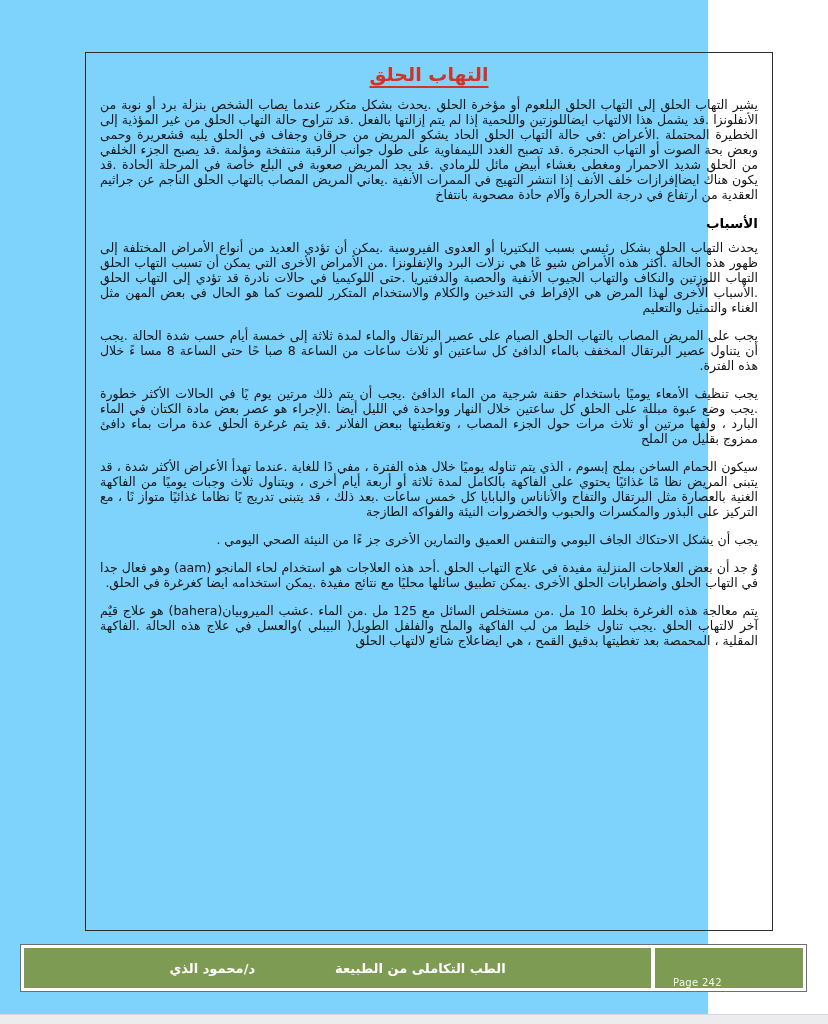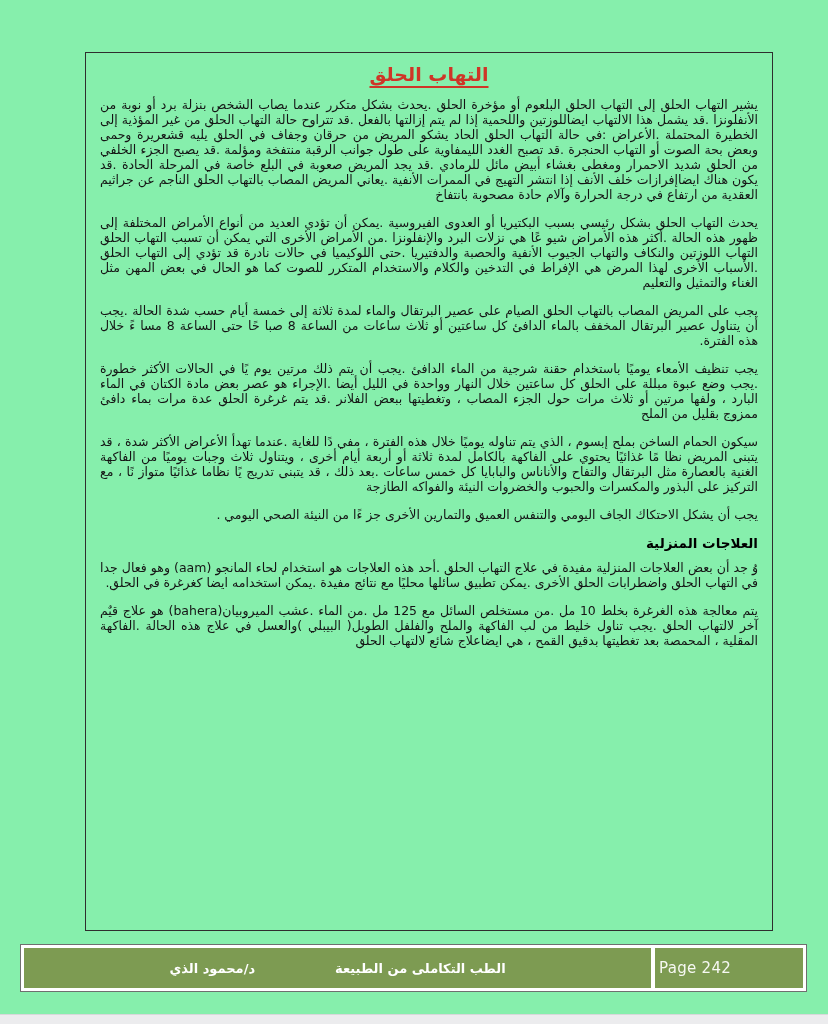--- a/index.html
+++ b/index.html
@@ -6,23 +6,23 @@
     margin: 0;
     padding: 0;
     width: 828px;
     height: 1024px;
     background: #ffffff;
     font-family: "DejaVu Sans", sans-serif;
     overflow: hidden;
   }
   .page {
     position: relative;
-    width: 828px;
+    width: 708px;
     height: 1024px;
-    background: #86efac;
+    background: #7dd3fc;
   }
   .content-box {
     position: absolute;
     left: 85px;
     top: 52px;
     width: 688px;
     height: 879px;
     box-sizing: border-box;
     border: 1px solid #2e2e2e;
     padding: 8px 14px 0 14px;
@@ -83,24 +83,24 @@
     gap: 80px;
     color: #ffffff;
     font-size: 13px;
     font-weight: bold;
     letter-spacing: 2.5px;
   }
   .footer-page-cell {
     width: 148px;
     box-sizing: border-box;
     display: flex;
-    align-items: center;
-    padding-left: 4px;
+    align-items: flex-end;
+    padding-left: 18px;
     color: #f6f8f2;
-    font-size: 15px;
+    font-size: 10px;
     letter-spacing: 0.3px;
   }
   .bottom-strip {
     position: absolute;
     left: 0;
     top: 1014px;
     width: 828px;
     height: 10px;
     background: #ececee;
     border-top: 1px solid #d8d8da;
@@ -109,28 +109,28 @@
 </head>
 <body>
 
 <div class="page">
 
   <div class="content-box">
     <h1 class="doc-title">التهاب الحلق</h1>
 
     <p class="para">يشير التهاب الحلق إلى التهاب الحلق البلعوم أو مؤخرة الحلق .يحدث بشكل  متكرر عندما يصاب الشخص بنزلة برد أو نوبة من الأنفلونزا .قد يشمل هذا الالتهاب ايضاللوزتين واللحمية إذا لم يتم إزالتها بالفعل .قد تتراوح حالة التهاب الحلق من غير المؤذية إلى الخطيرة المحتملة .الأعراض :في حالة التهاب الحلق الحاد يشكو المريض من حرقان وجفاف في الحلق يليه قشعريرة وحمى وبعض بحة الصوت أو التهاب الحنجرة .قد تصبح الغدد الليمفاوية على طول جوانب الرقبة منتفخة ومؤلمة .قد يصبح الجزء الخلفي من الحلق شديد الاحمرار ومغطى بغشاء أبيض مائل للرمادي .قد يجد المريض صعوبة في البلع خاصة في المرحلة الحادة .قد يكون هناك ايضاإفرازات خلف الأنف إذا انتشر التهيج في الممرات الأنفية .يعاني المريض المصاب بالتهاب الحلق الناجم عن جراثيم العقدية من ارتفاع في درجة الحرارة وآلام حادة مصحوبة بانتفاخ</p>
 
+    <h2 class="heading">الأسباب</h2>
     <p class="para">يحدث التهاب الحلق بشكل رئيسي بسبب البكتيريا أو العدوى الفيروسية .يمكن أن تؤدي العديد من أنواع الأمراض المختلفة إلى ظهور هذه الحالة .أكثر هذه الأمراض شيو عًا هي نزلات البرد والإنفلونزا .من الأمراض الأخرى التي يمكن أن تسبب التهاب الحلق التهاب اللوزتين والنكاف والتهاب الجيوب الأنفية والحصبة والدفتيريا .حتى اللوكيميا في حالات نادرة قد تؤدي إلى التهاب الحلق .الأسباب الأخرى لهذا المرض هي الإفراط في التدخين والكلام والاستخدام المتكرر للصوت كما هو الحال في بعض المهن مثل الغناء والتمثيل والتعليم</p>
 
     <p class="para">يجب على المريض المصاب بالتهاب الحلق الصيام على عصير البرتقال والماء لمدة ثلاثة إلى خمسة أيام حسب شدة الحالة .يجب أن يتناول عصير البرتقال المخفف بالماء الدافئ كل ساعتين أو ثلاث ساعات من الساعة 8 صبا حًا حتى الساعة 8 مسا ءً خلال هذه الفترة.</p>
     <p class="para">يجب تنظيف الأمعاء يوميًا باستخدام حقنة شرجية من الماء الدافئ .يجب أن يتم ذلك مرتين يوم يًا في الحالات الأكثر خطورة .يجب وضع عبوة مبللة على الحلق كل ساعتين خلال النهار وواحدة في الليل أيضا .الإجراء هو عصر بعض مادة الكتان في الماء البارد ، ولفها مرتين أو ثلاث مرات حول الجزء المصاب ، وتغطيتها ببعض الفلانر .قد يتم غرغرة الحلق عدة مرات بماء دافئ ممزوج بقليل من الملح</p>
     <p class="para">سيكون الحمام الساخن بملح إبسوم ، الذي يتم تناوله يوميًا خلال هذه الفترة ، مفي دًا للغاية .عندما تهدأ الأعراض الأكثر شدة ، قد يتبنى المريض نظا مًا غذائيًا يحتوي على الفاكهة بالكامل لمدة ثلاثة أو أربعة أيام أخرى ، ويتناول ثلاث وجبات يوميًا من الفاكهة الغنية بالعصارة مثل البرتقال والتفاح والأناناس والبابايا كل خمس ساعات .بعد ذلك ، قد يتبنى تدريج يًا نظاما غذائيًا متواز نًا ، مع التركيز على البذور والمكسرات والحبوب والخضروات النيئة والفواكه الطازجة</p>
     <p class="para">يجب أن يشكل الاحتكاك الجاف اليومي والتنفس العميق والتمارين الأخرى جز ءًا من النيئة الصحي اليومي .</p>
 
-    <h2 class="heading">العلاجات المنزلية</h2>
     <p class="para">وُ جد أن بعض العلاجات المنزلية مفيدة في علاج التهاب الحلق .أحد هذه العلاجات هو استخدام لحاء المانجو (aam) وهو فعال جدا في التهاب الحلق واضطرابات الحلق الأخرى .يمكن تطبيق سائلها محليًا مع نتائج مفيدة .يمكن استخدامه ايضا كغرغرة في الحلق.</p>
     <p class="para">يتم معالجة هذه الغرغرة بخلط 10 مل .من مستخلص السائل مع 125 مل .من الماء .عشب الميروبيان(bahera)  هو علاج قيٌم آخر لالتهاب الحلق .يجب تناول خليط من لب الفاكهة والملح والفلفل الطويل( البيبلي )والعسل في علاج هذه الحالة .الفاكهة المقلية ، المحمصة بعد تغطيتها بدقيق القمح ، هي ايضاعلاج شائع لالتهاب الحلق</p>
   </div>
 
   <div class="footer-bar">
     <div class="footer-cell footer-main-cell">
       <span>الطب التكاملى من الطبيعة</span>
       <span>د/محمود الذي</span>
     </div>
     <div class="footer-cell footer-page-cell">

